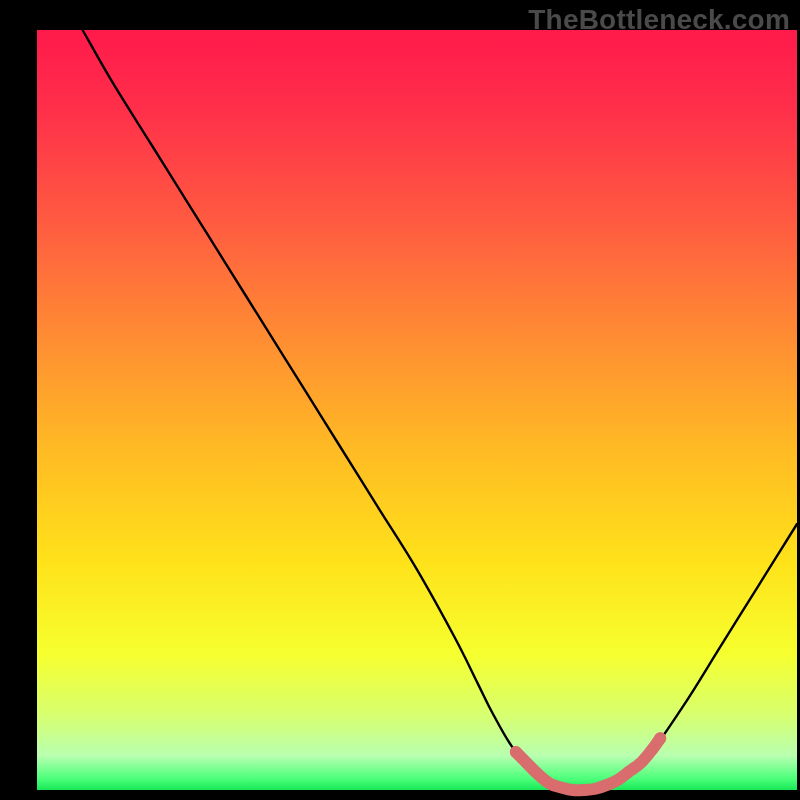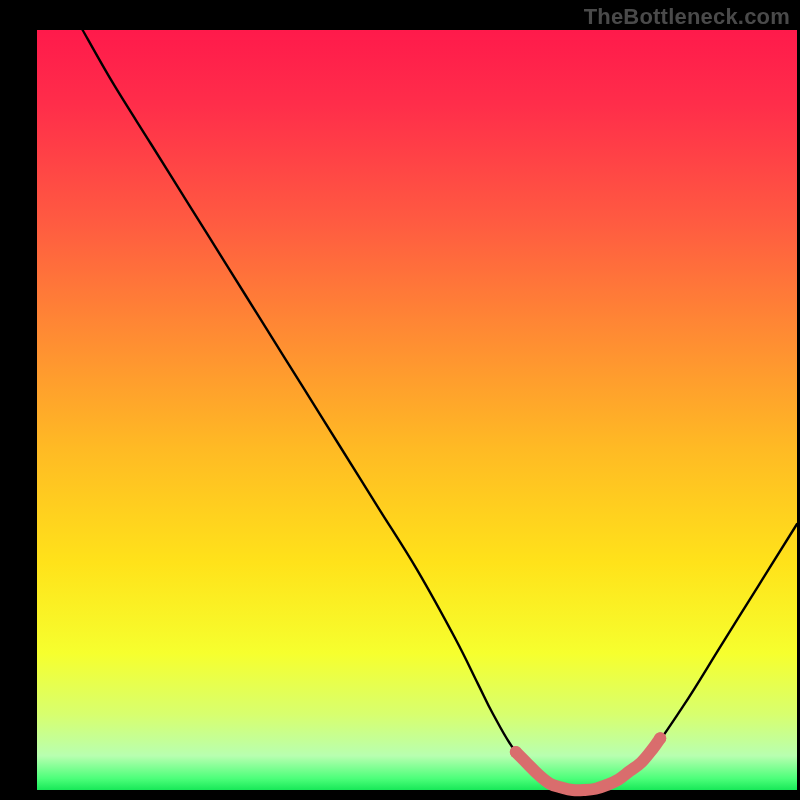--- a/index.html
+++ b/index.html
@@ -17,21 +17,21 @@
     top: 0;
     width: 800px;
     height: 800px;
     background: #000;
   }
   .watermark {
     position: absolute;
     top: 4px;
     right: 10px;
     color: #4a4a4a;
-    font-size: 22px;
+    font-size: 28px;
     font-weight: 600;
     letter-spacing: 0.2px;
     user-select: none;
   }
   .plot-svg {
     position: absolute;
     left: 0;
     top: 0;
     width: 800px;
     height: 800px;

